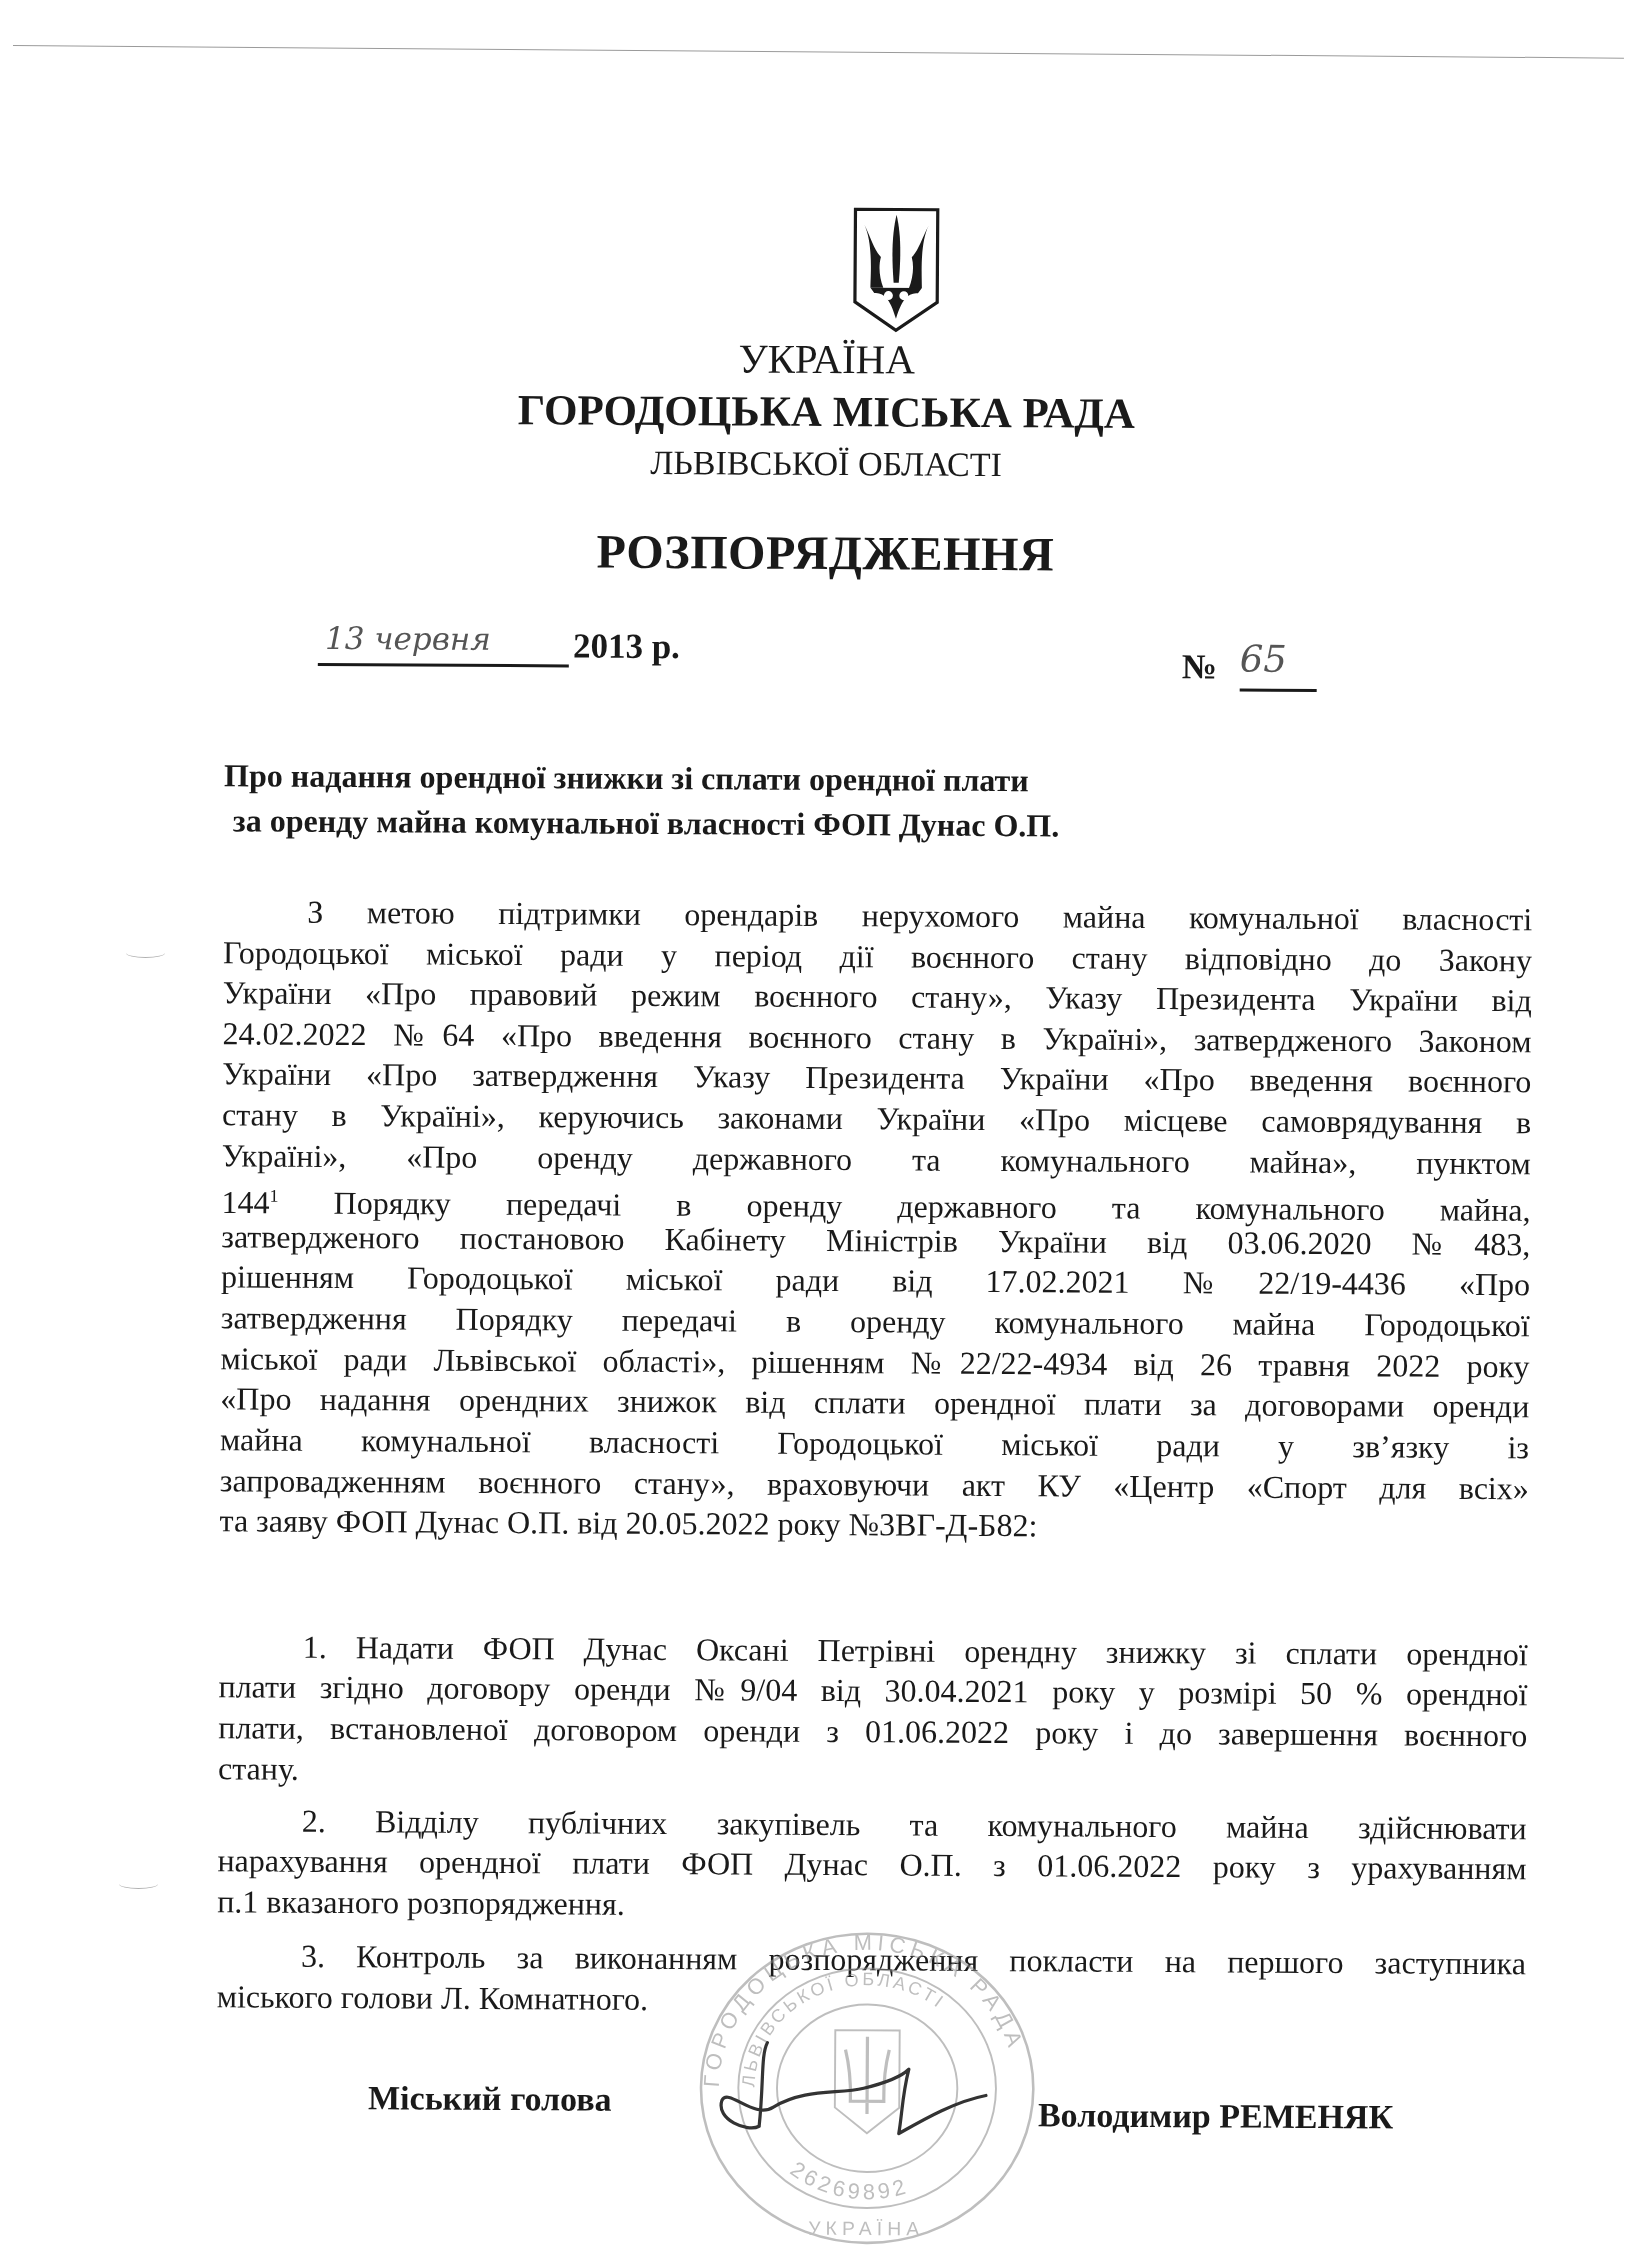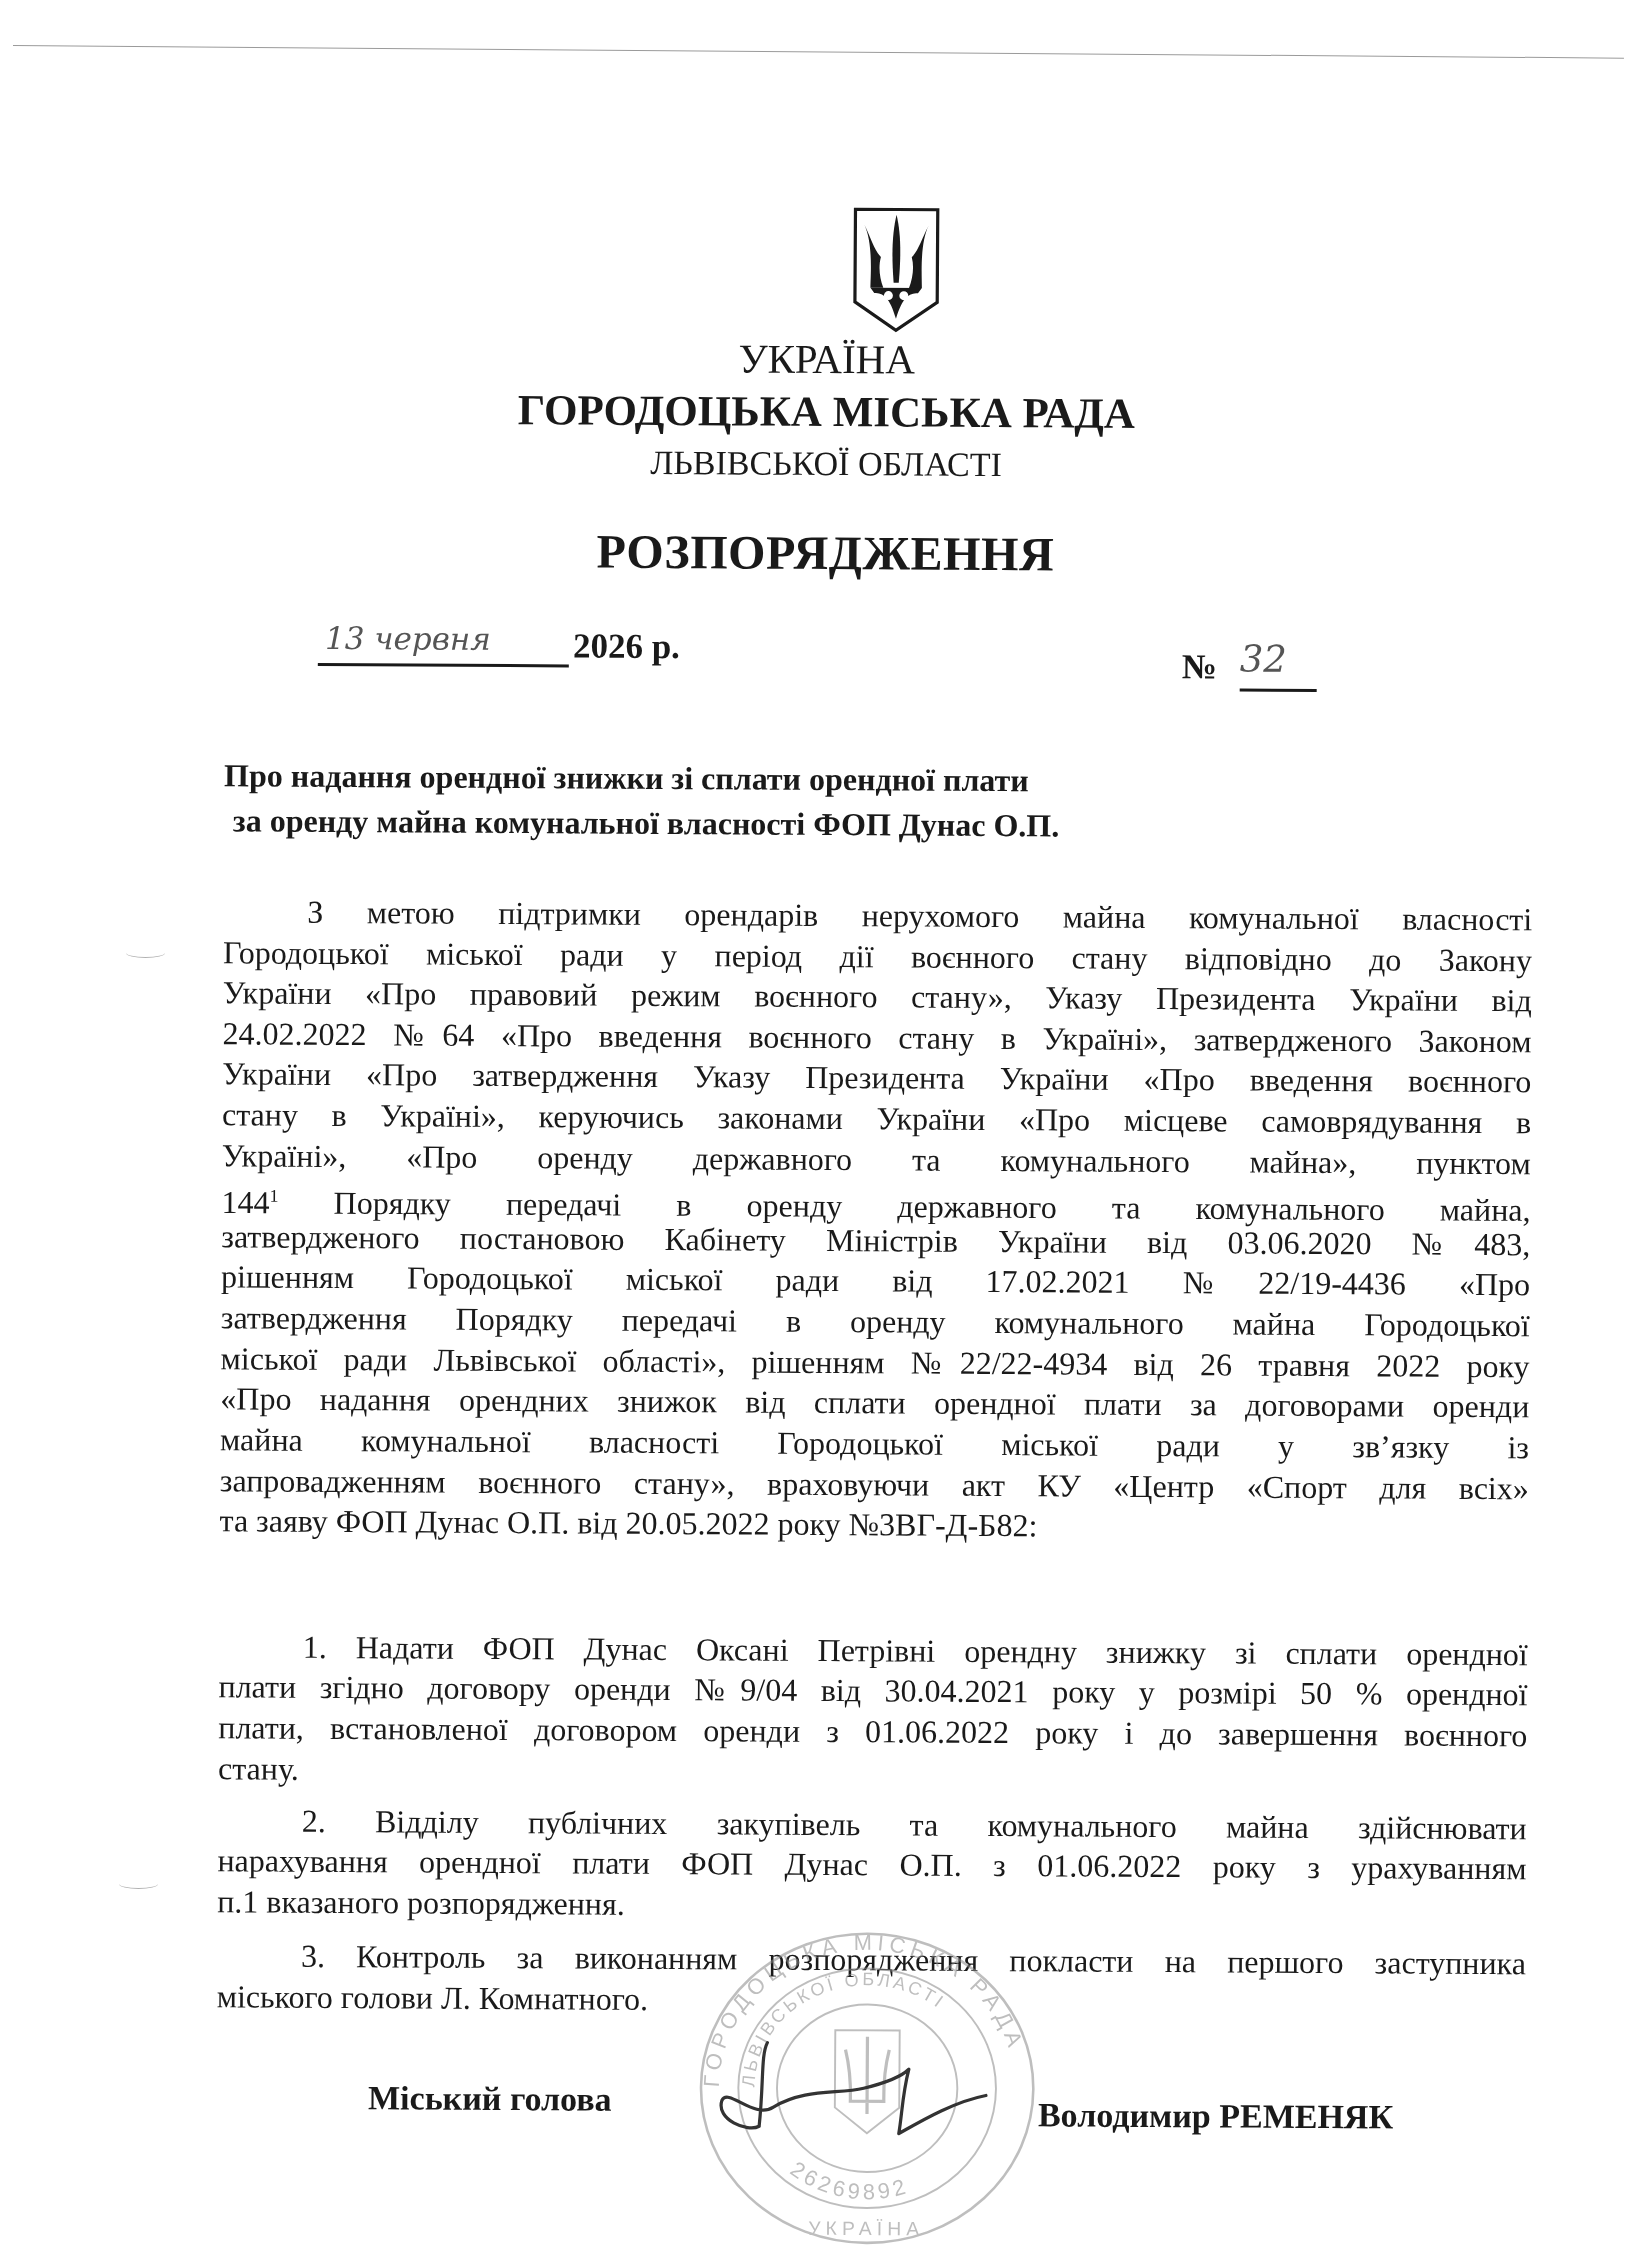--- a/index.html
+++ b/index.html
@@ -77,23 +77,23 @@
     </svg>
 
     <div class="center h-country">УКРАЇНА</div>
     <div class="center h-council">ГОРОДОЦЬКА МІСЬКА РАДА</div>
     <div class="center h-region">ЛЬВІВСЬКОЇ ОБЛАСТІ</div>
     <div class="center h-doctype">РОЗПОРЯДЖЕННЯ</div>
 
     <div class="date-row">
       <span class="hand date-hand">13 червня</span>
       <div class="date-line"></div>
-      <span class="date-year">2026 р.</span>
+      <span class="date-year">2013 р.</span>
       <span class="num-label">№</span>
-      <span class="hand num-hand">32</span>
+      <span class="hand num-hand">65</span>
       <div class="num-line"></div>
     </div>
 
     <div class="title-line t1">Про надання орендної знижки зі сплати орендної плати</div>
     <div class="title-line t2">за оренду  майна комунальної власності ФОП Дунас О.П.</div>
 
     <div>
       <div class="line indent" style="top:896px;">З метою підтримки орендарів нерухомого майна комунальної власності</div>
       <div class="line" style="top:937px;">Городоцької міської ради у період дії воєнного стану відповідно до Закону</div>
       <div class="line" style="top:977px;">України «Про правовий режим воєнного стану», Указу Президента України від</div>

